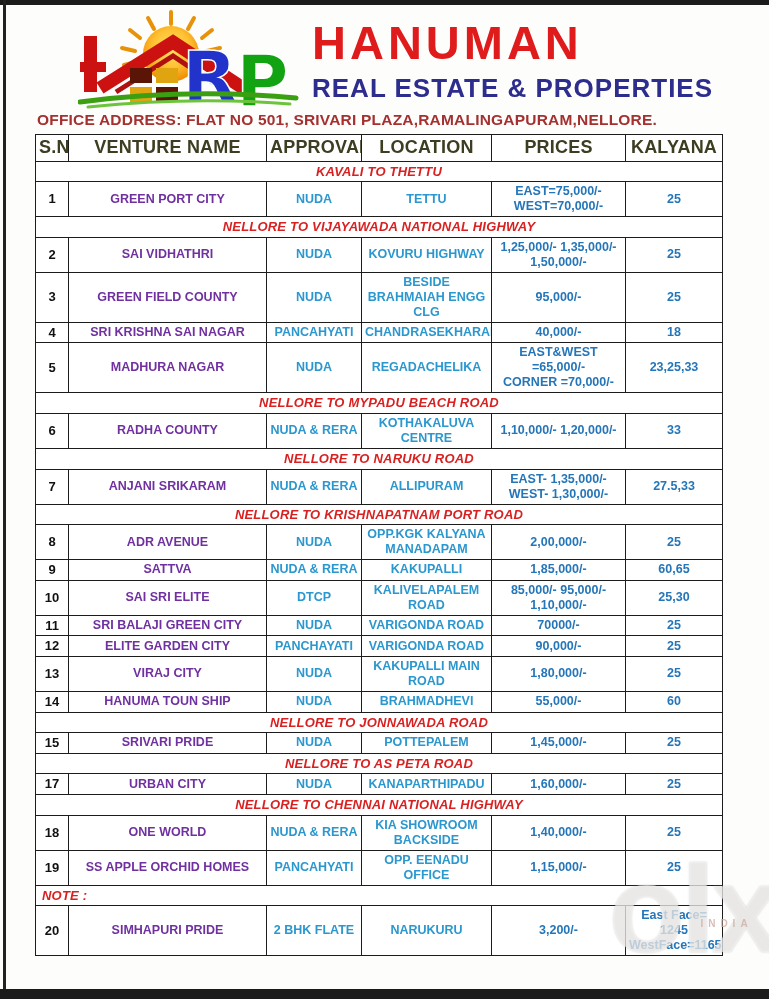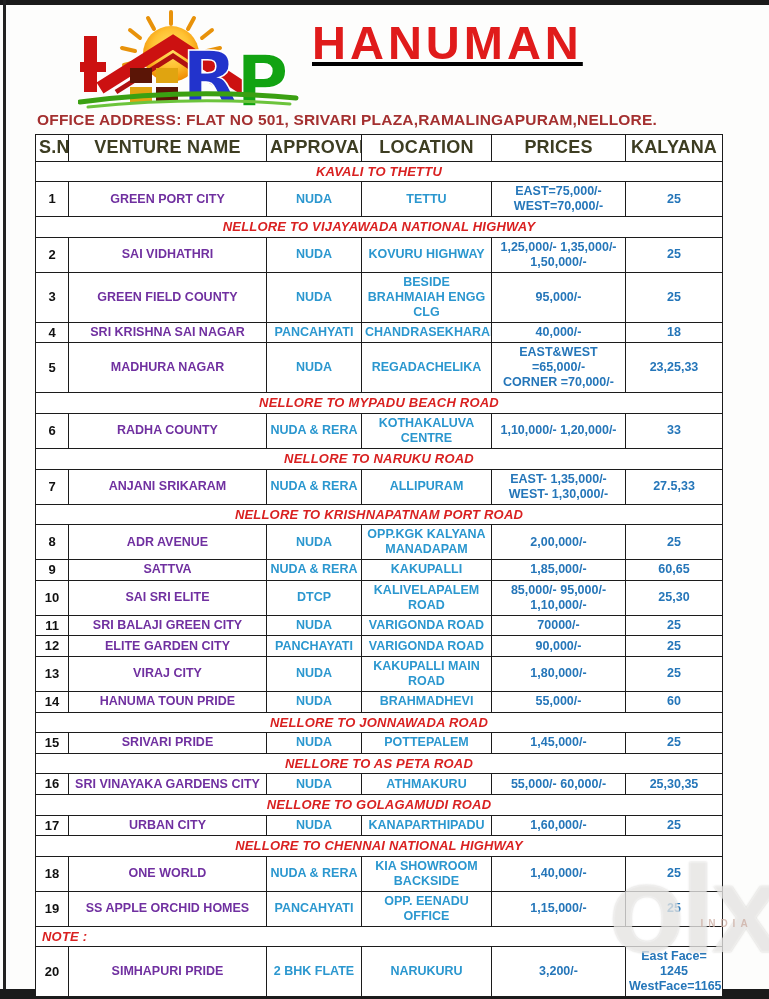--- a/index.html
+++ b/index.html
@@ -14,21 +14,21 @@
     position:relative;width:769px;height:999px;background:#fdfdfc;
     overflow:hidden;margin:0 auto;
   }
   
   .edge-top{position:absolute;top:0;left:0;width:769px;height:5px;background:#1b1b1b;}
   .edge-bottom{position:absolute;bottom:0;left:0;width:769px;height:10px;background:#1b1b1b;}
   .edge-left{position:absolute;top:0;left:3px;width:3px;height:999px;background:#222;}
   
   .header{position:absolute;top:8px;left:0;width:769px;height:100px;}
   .logo{position:absolute;left:78px;top:2px;width:222px;height:100px;}
-  .brand{position:absolute;left:312px;top:10px;width:430px;text-decoration:underline;}
+  .brand{position:absolute;left:312px;top:10px;width:430px;}
   .brand-name{
     color:var(--brand-red);font-size:47px;font-weight:bold;letter-spacing:4px;line-height:1.05;
   }
   .brand-sub{
     color:var(--brand-navy);font-size:26px;font-weight:bold;letter-spacing:1px;margin-top:6px;
   }
   
   .address{
     position:absolute;top:111px;left:37px;width:700px;
     color:var(--address-red);font-size:15.5px;font-weight:bold;letter-spacing:.2px;
@@ -122,20 +122,21 @@
 
         <text x="104" y="92" font-family="DejaVu Sans, sans-serif" font-size="72" font-weight="bold" fill="#2233cc" stroke="#ffffff" stroke-width="1.5">R</text>
         <text x="158" y="96" font-family="DejaVu Sans, sans-serif" font-size="72" font-weight="bold" fill="#12a312" stroke="#ffffff" stroke-width="1.5">P</text>
 
         <path d="M2 92 Q 110 78 218 88" fill="none" stroke="#3aa012" stroke-width="5" stroke-linecap="round"></path>
         <path d="M10 97 Q 115 86 212 94" fill="none" stroke="#6cc43c" stroke-width="3" stroke-linecap="round"></path>
       </svg>
     </div>
     <div class="brand">
       <div class="brand-name">HANUMAN</div>
+      <div class="brand-sub">REAL ESTATE &amp; PROPERTIES</div>
     </div>
   </div>
 
   <div class="address">OFFICE ADDRESS: FLAT NO 501, SRIVARI PLAZA,RAMALINGAPURAM,NELLORE.</div>
 
   <table class="ventures">
     <colgroup>
       <col style="width:33px">
         <col style="width:198px">
         <col style="width:95px">
@@ -273,50 +274,39 @@
         <tr>
           <td class="c-sno">13</td>
           <td class="c-venture">VIRAJ CITY</td>
           <td class="c-approval">NUDA</td>
           <td class="c-location">KAKUPALLI MAIN ROAD</td>
           <td class="c-prices">1,80,000/-</td>
           <td class="c-ankanams">25</td>
         </tr>
         <tr>
           <td class="c-sno">14</td>
-          <td class="c-venture">HANUMA TOUN PRIDE</td>
+          <td class="c-venture">HANUMA TOUN SHIP</td>
           <td class="c-approval">NUDA</td>
           <td class="c-location">BRAHMADHEVI</td>
           <td class="c-prices">55,000/-</td>
           <td class="c-ankanams">60</td>
         </tr>
         <tr>
           <td colspan="6" class="section">NELLORE TO JONNAWADA ROAD</td>
         </tr>
         <tr>
           <td class="c-sno">15</td>
           <td class="c-venture">SRIVARI PRIDE</td>
           <td class="c-approval">NUDA</td>
           <td class="c-location">POTTEPALEM</td>
           <td class="c-prices">1,45,000/-</td>
           <td class="c-ankanams">25</td>
         </tr>
         <tr>
           <td colspan="6" class="section">NELLORE TO AS PETA ROAD</td>
-        </tr>
-        <tr>
-          <td class="c-sno">16</td>
-          <td class="c-venture">SRI VINAYAKA GARDENS CITY</td>
-          <td class="c-approval">NUDA</td>
-          <td class="c-location">ATHMAKURU</td>
-          <td class="c-prices">55,000/-  60,000/-</td>
-          <td class="c-ankanams">25,30,35</td>
-        </tr>
-        <tr>
-          <td colspan="6" class="section">NELLORE TO GOLAGAMUDI ROAD</td>
         </tr>
         <tr>
           <td class="c-sno">17</td>
           <td class="c-venture">URBAN CITY</td>
           <td class="c-approval">NUDA</td>
           <td class="c-location">KANAPARTHIPADU</td>
           <td class="c-prices">1,60,000/-</td>
           <td class="c-ankanams">25</td>
         </tr>
         <tr>

